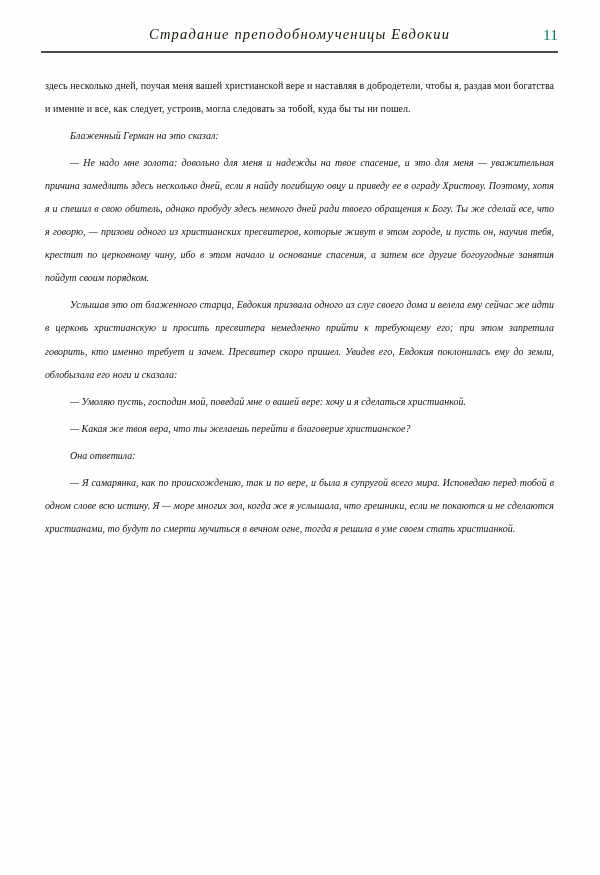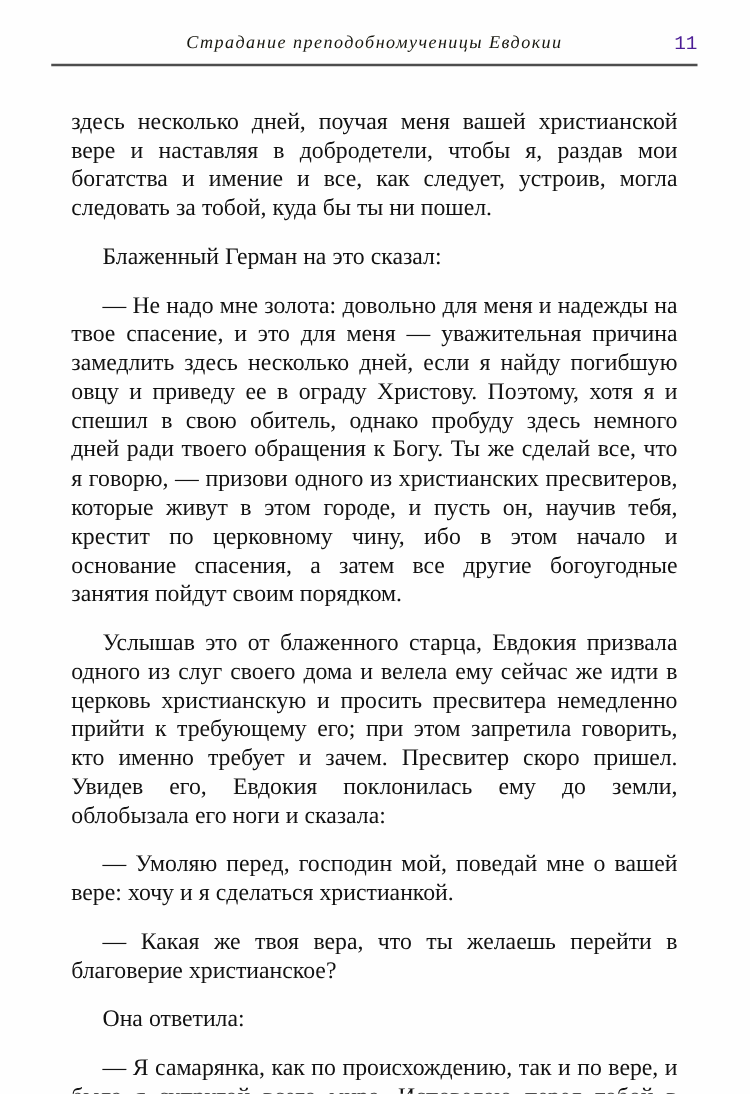--- a/index.html
+++ b/index.html
@@ -41,52 +41,52 @@
     color: #17170f;
     white-space: nowrap;
   }
   .running-head-folio {
     position: absolute;
     right: 0;
     top: 0;
     font-size: 15.5px;
     font-style: normal;
     letter-spacing: 0;
-    color: #4c1d95;
-    font-family: Liberation Mono, monospace;
+    color: #0f766e;
   }
   .head-rule {
     position: absolute;
     left: 41px;
     top: 51px;
     width: 517px;
     height: 2px;
     background: #4d4d4d;
   }
 
   
   .text-column {
     position: absolute;
     left: 41px;
     top: 70px;
     width: 517px;
   }
   .para {
-    margin: 16px;
-    font-size: 19px;
+    margin: 4px;
+    font-size: 10px;
     line-height: 23.05px;
     text-align: justify;
     text-justify: inter-word;
     -webkit-hyphens: none;
     hyphens: none;
     color: #121212;
     word-spacing: 0.1px;
   }
   .para.indent {
     text-indent: 25px;
+    font-style: italic;
   }
   .para.flush {
     text-indent: 0;
   }
 </style>
 </head>
 <body>
 
 <div class="page">
 
@@ -95,19 +95,19 @@
     <span class="running-head-folio">11</span>
   </div>
 
   <div class="head-rule"></div>
 
   <div class="text-column">
     <p class="para flush">здесь несколько дней, поучая меня вашей христианской вере и наставляя в добродетели, чтобы я, раздав мои богатства и имение и все, как следует, устроив, могла следовать за тобой, куда бы ты ни пошел.</p>
     <p class="para indent">Блаженный Герман на это сказал:</p>
     <p class="para indent">— Не надо мне золота: довольно для меня и надежды на твое спасение, и это для меня — уважительная причина замедлить здесь несколько дней, если я найду погибшую овцу и приведу ее в ограду Христову. Поэтому, хотя я и спешил в свою обитель, однако пробуду здесь немного дней ради твоего обращения к Богу. Ты же сделай все, что я говорю, — призови одного из христианских пресвитеров, которые живут в этом городе, и пусть он, научив тебя, крестит по церковному чину, ибо в этом начало и основание спасения, а затем все другие богоугодные занятия пойдут своим порядком.</p>
     <p class="para indent">Услышав это от блаженного старца, Евдокия призвала одного из слуг своего дома и велела ему сейчас же идти в церковь христианскую и просить пресвитера немедленно прийти к требующему его; при этом запретила говорить, кто именно требует и зачем. Пресвитер скоро пришел. Увидев его, Евдокия поклонилась ему до земли, облобызала его ноги и сказала:</p>
-    <p class="para indent">— Умоляю перед, господин мой, поведай мне о вашей вере: хочу и я сделаться христианкой.</p>
+    <p class="para indent">— Умоляю пусть, господин мой, поведай мне о вашей вере: хочу и я сделаться христианкой.</p>
     <p class="para indent">— Какая же твоя вера, что ты желаешь перейти в благоверие христианское?</p>
     <p class="para indent">Она ответила:</p>
     <p class="para indent">— Я самарянка, как по происхождению, так и по вере, и была я супругой всего мира. Исповедаю перед тобой в одном слове всю истину. Я — море многих зол, когда же я услышала, что грешники, если не покаются и не сделаются христианами, то будут по смерти мучиться в вечном огне, тогда я решила в уме своем стать христианкой.</p>
   </div>
 
 </div>
 
 </body></html>

